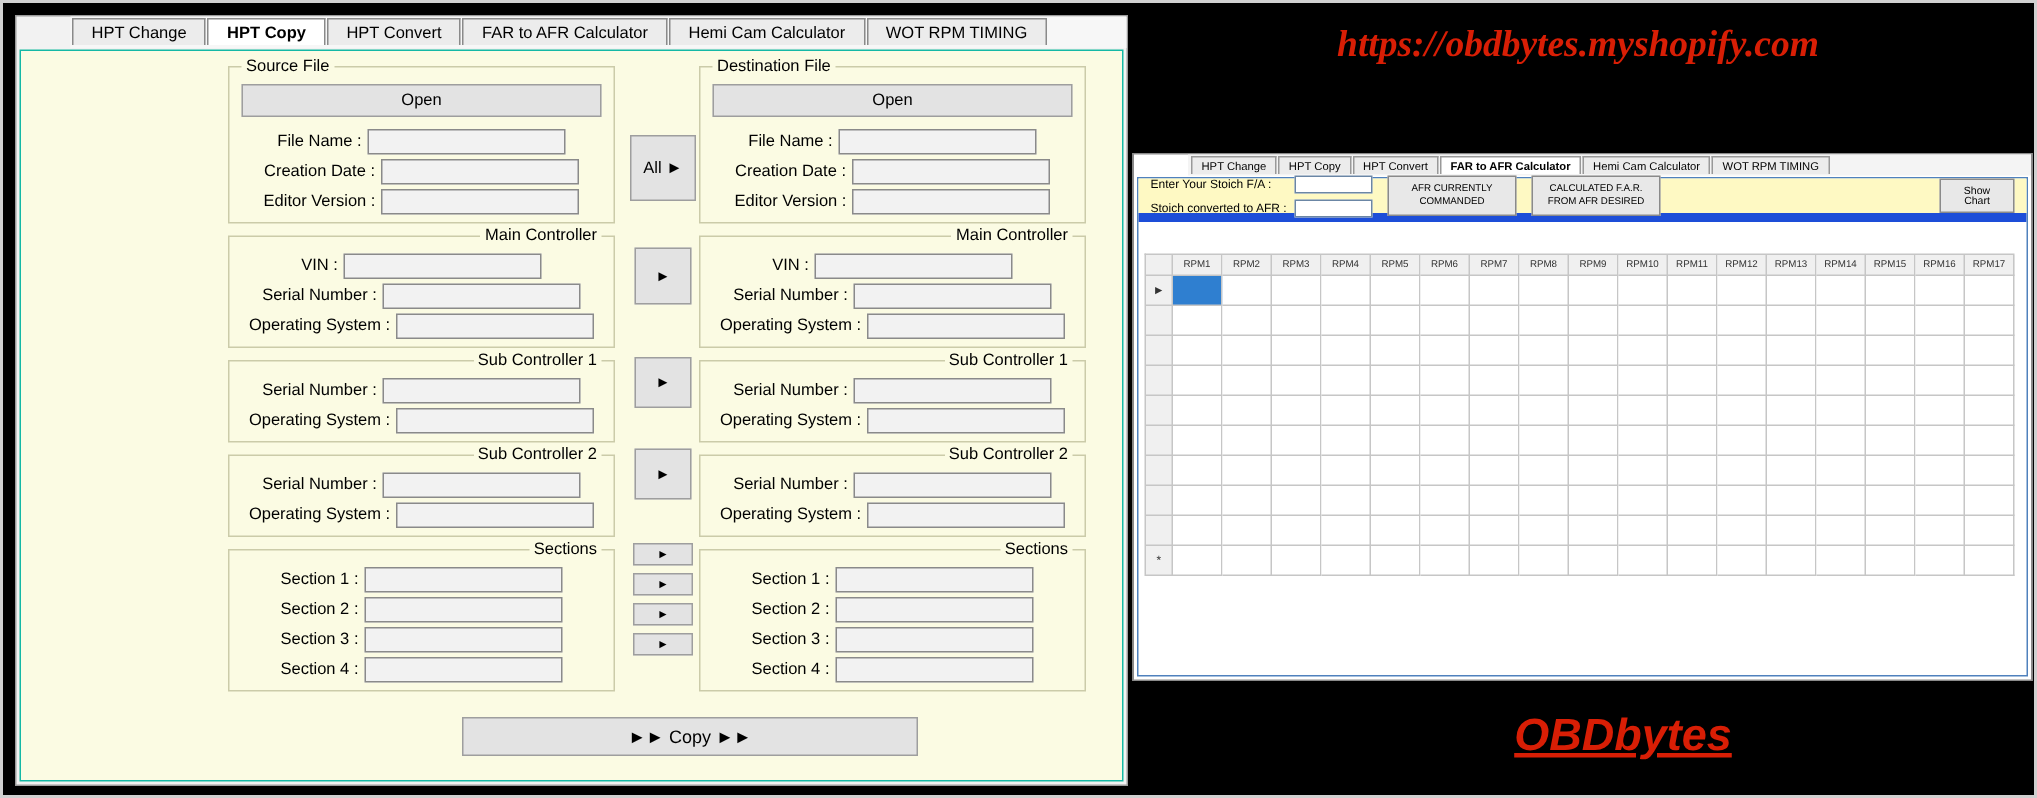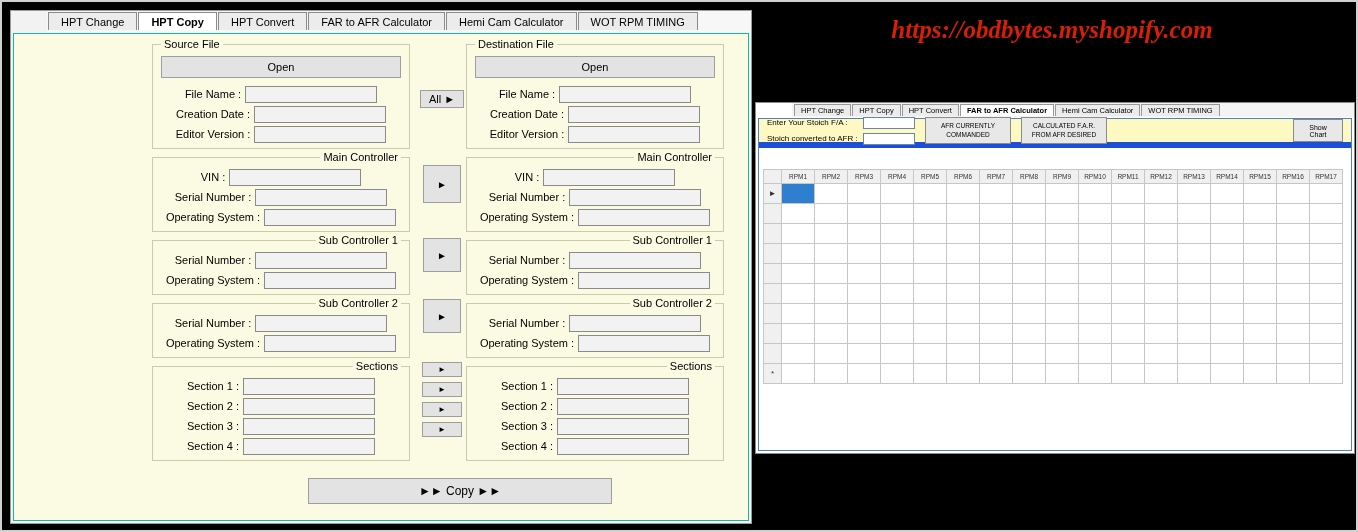--- a/index.html
+++ b/index.html
@@ -40,21 +40,21 @@
     font-size:11px; margin:2px 0 6px; font-family:inherit; color:#000;
   }
   .frow { display:flex; align-items:center; justify-content:center; height:20px; }
   .flabel { font-size:11px; margin-right:4px; white-space:nowrap; color:#000; }
   .tbox { width:132px; height:17px; background:#f2f2f2; border:1px solid #8a8a8a; flex:none; }
 
   .abtn {
     position:absolute; background:#e3e3e3; border:1px solid #9e9e9e; color:#000;
     font-family:inherit; display:flex; align-items:center; justify-content:center; padding:0;
   }
-  #all-btn     { left:406px; top:56px;  width:44px; height:18px; font-size:11px; }
+  #all-btn     { left:406px; top:56px;  width:44px; height:44px; font-size:11px; }
   #arrow-main  { left:409px; top:131px; width:38px; height:38px; font-size:10px; }
   #arrow-sub1  { left:409px; top:204px; width:38px; height:34px; font-size:10px; }
   #arrow-sub2  { left:409px; top:265px; width:38px; height:34px; font-size:10px; }
   #arrow-sec1  { left:408px; top:328px; width:40px; height:15px; font-size:8px; }
   #arrow-sec2  { left:408px; top:348px; width:40px; height:15px; font-size:8px; }
   #arrow-sec3  { left:408px; top:368px; width:40px; height:15px; font-size:8px; }
   #arrow-sec4  { left:408px; top:388px; width:40px; height:15px; font-size:8px; }
   #copy-btn    { left:294px; top:444px; width:304px; height:26px; font-size:12px; }
 
   
@@ -528,14 +528,15 @@
             <div class="gcell dcell"></div>
             <div class="gcell dcell"></div>
             <div class="gcell dcell"></div>
             <div class="gcell dcell"></div>
             <div class="gcell dcell"></div>
           </div>
         </div>
     </div>
   </div>
 
+  <div id="brand-text">OBDbytes</div>
 
 </div>
 
 </body></html>

